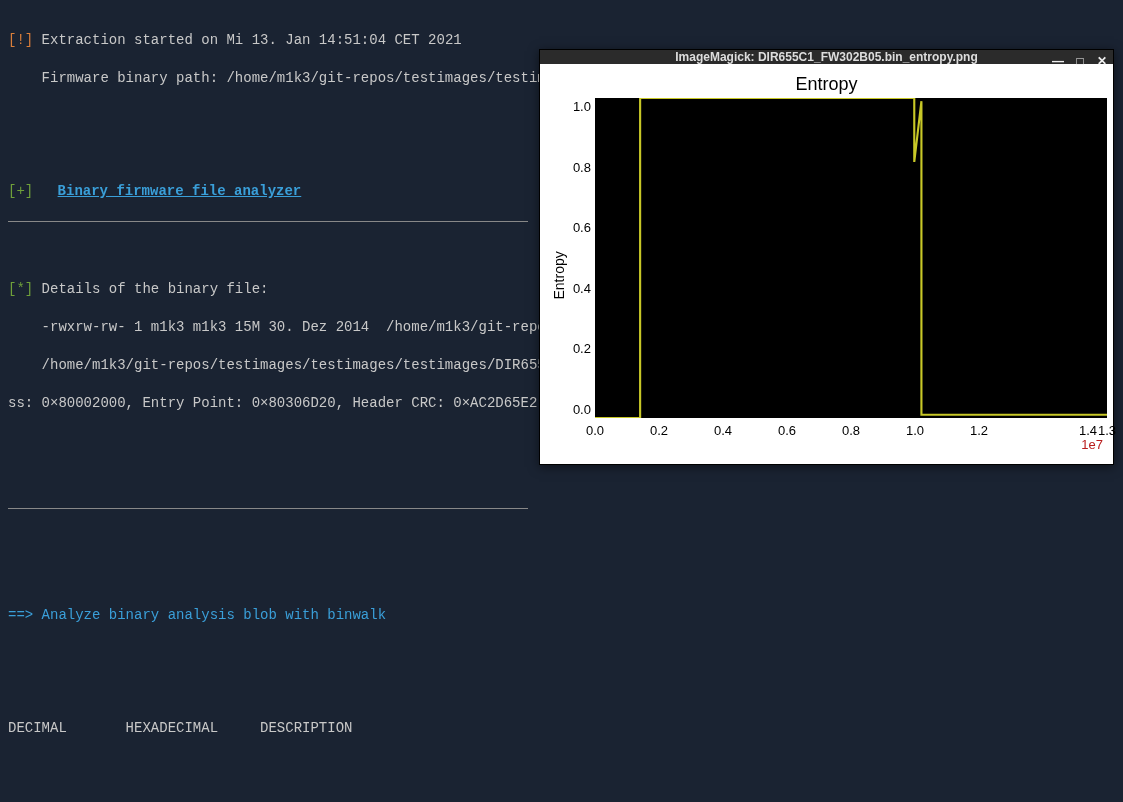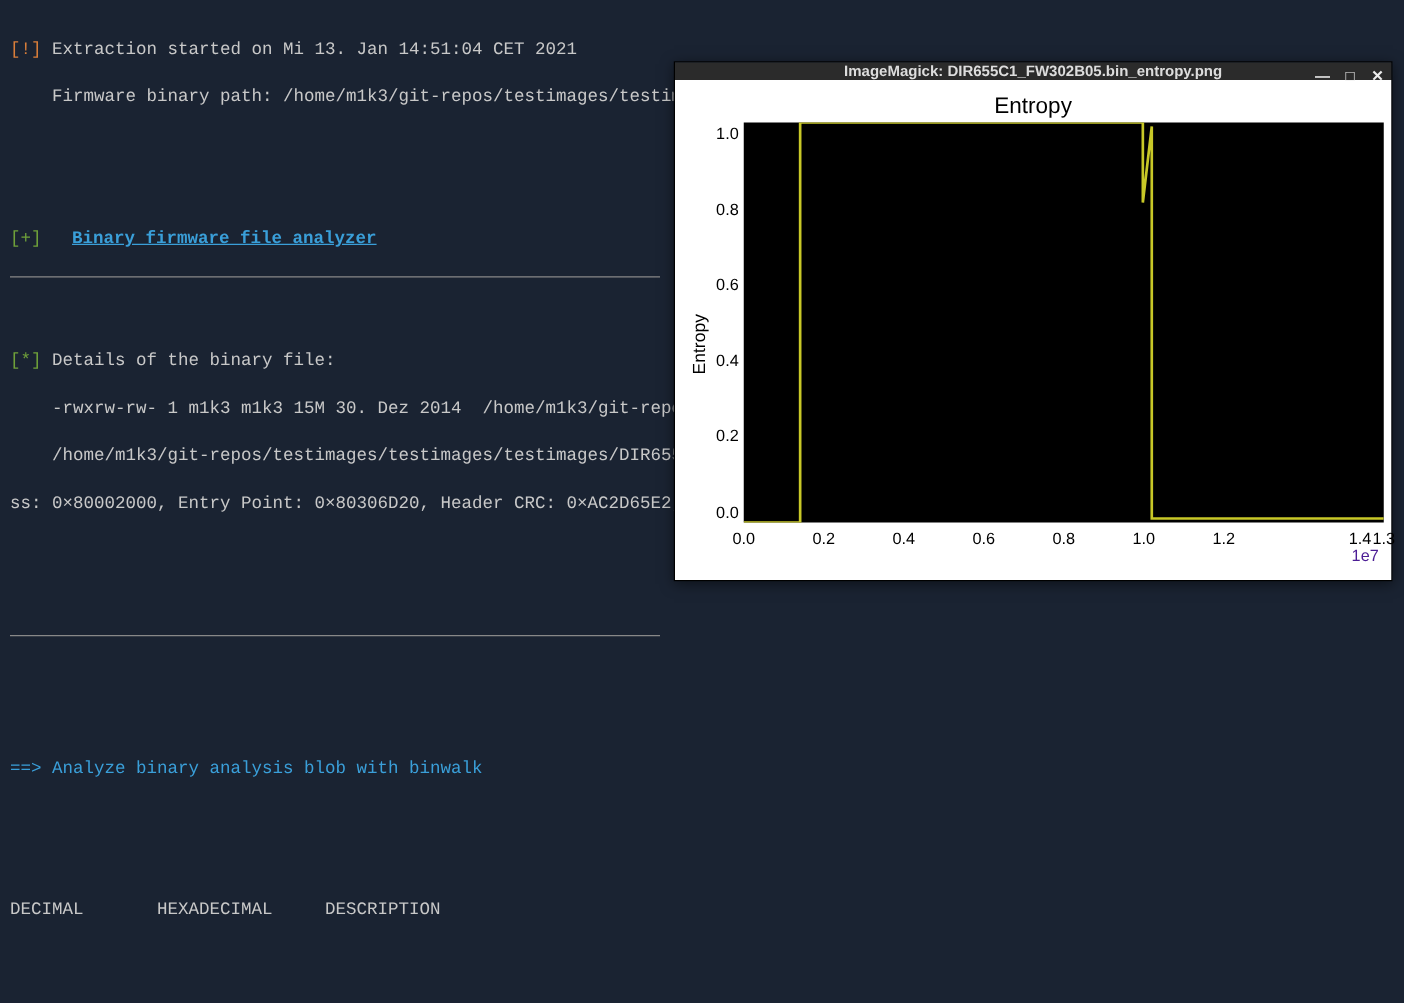--- a/index.html
+++ b/index.html
@@ -118,21 +118,21 @@
     color: #000;
     font-family: Arial, sans-serif;
     font-size: 13px;
     padding-top: 4px;
     position: relative;
     height: 18px;
   }
   .xaxis span { position: absolute; transform: translateX(-50%); }
   .x-exp {
     text-align: right;
-    color: #4c1d95;
+    color: #b91c1c;
     font-family: Arial, sans-serif;
     font-size: 13px;
     padding-right: 4px;
   }
   .xlabel {
     text-align: center;
     color: #000;
     font-family: Arial, sans-serif;
     font-size: 14px;
     padding-top: 2px;

